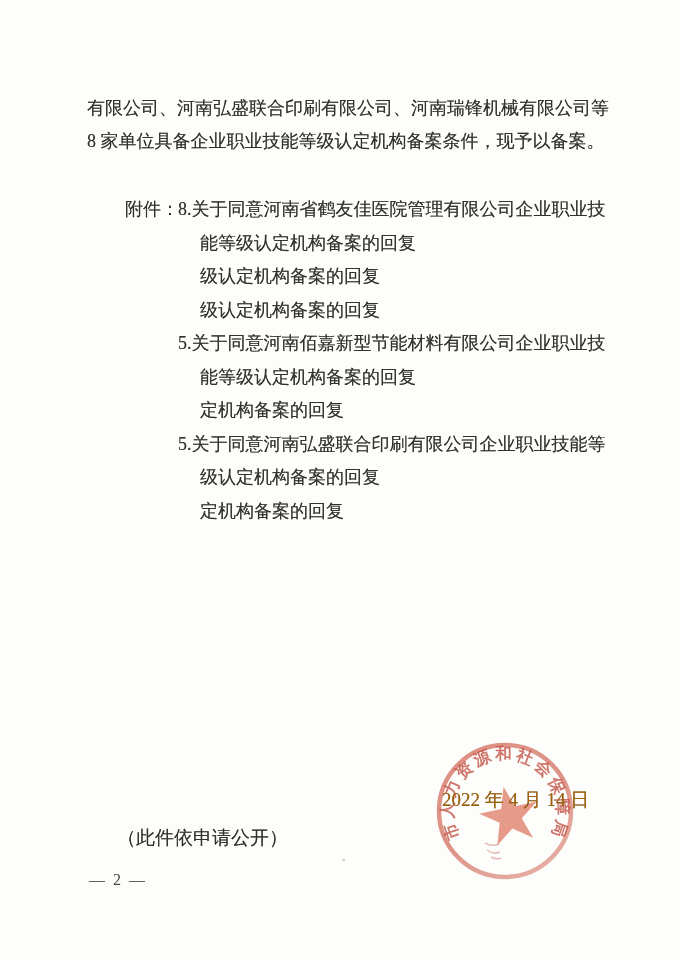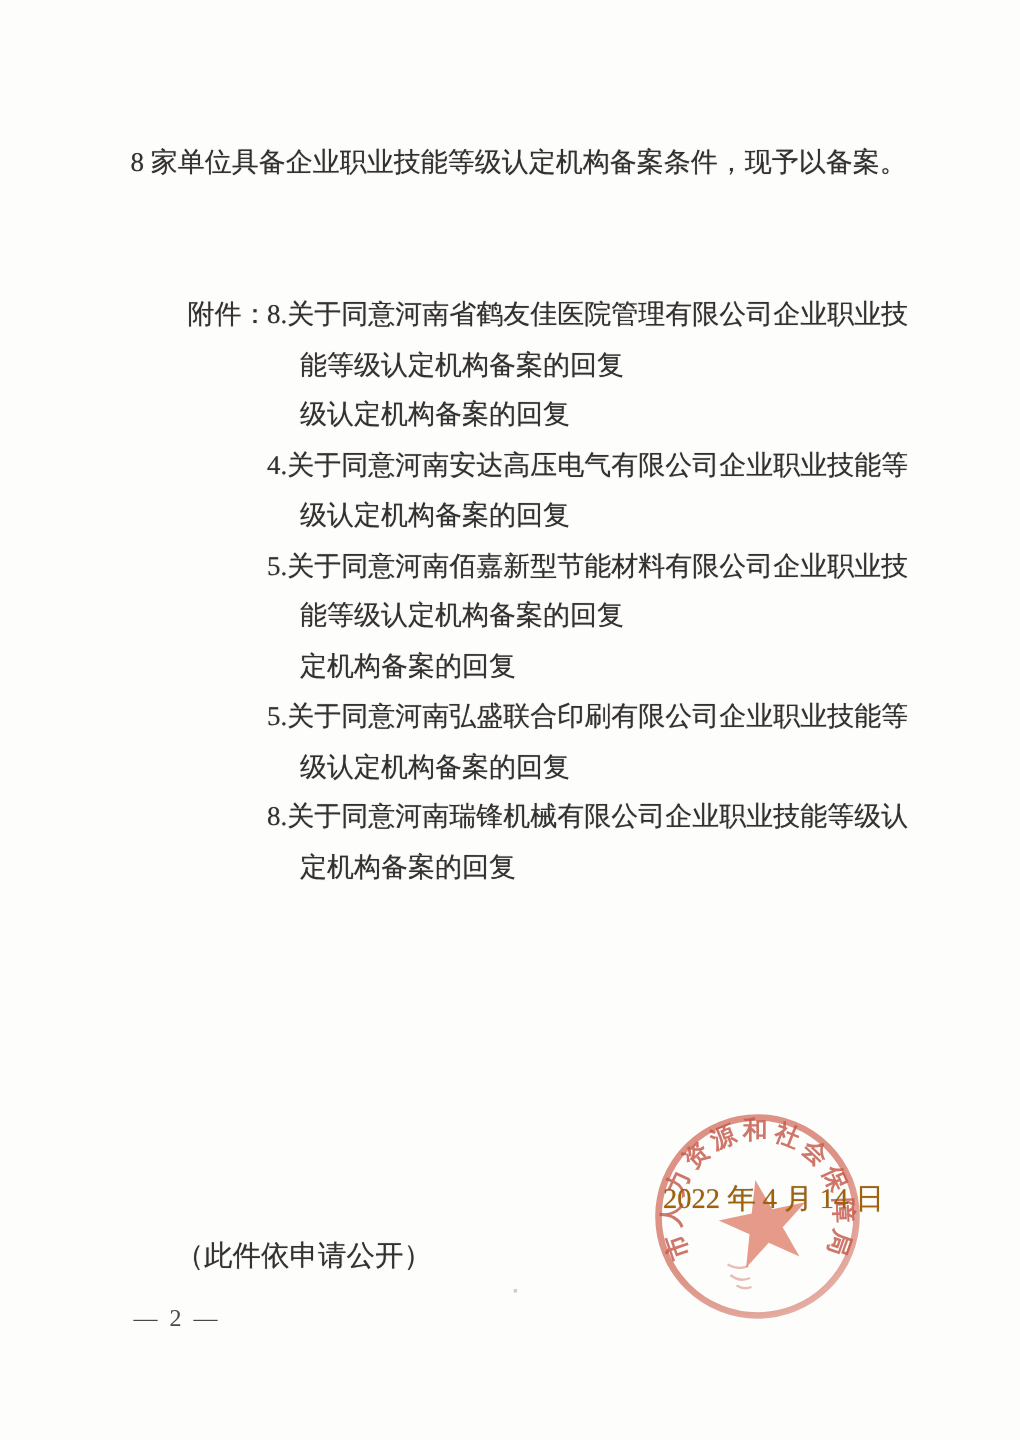--- a/index.html
+++ b/index.html
@@ -104,50 +104,49 @@
     color: #9a9a98;
     opacity: 0.5;
   }
 </style>
 </head>
 <body>
 
 <div class="page">
 
   <div class="body-paragraph doc-text">
+    <div>有限公司、河南弘盛联合印刷有限公司、河南瑞锋机械有限公司等</div>
     <div>8 家单位具备企业职业技能等级认定机构备案条件，现予以备案。</div>
   </div>
 
   <div class="attachment-label doc-text">附件：</div>
 
   <div class="attachment-list doc-text">
     <div class="att-item">
       <div class="att-line1">8.关于同意河南省鹤友佳医院管理有限公司企业职业技</div>
       <div class="att-line2">能等级认定机构备案的回复</div>
     </div>
     <div class="att-item">
       <div class="att-line2">级认定机构备案的回复</div>
     </div>
     <div class="att-item">
-      <div class="att-line1">4.关于同意河南安达高压电气有限公司企业职业技能等</div>
       <div class="att-line2">级认定机构备案的回复</div>
     </div>
     <div class="att-item">
       <div class="att-line1">5.关于同意河南佰嘉新型节能材料有限公司企业职业技</div>
       <div class="att-line2">能等级认定机构备案的回复</div>
     </div>
     <div class="att-item">
       <div class="att-line2">定机构备案的回复</div>
     </div>
     <div class="att-item">
       <div class="att-line1">5.关于同意河南弘盛联合印刷有限公司企业职业技能等</div>
       <div class="att-line2">级认定机构备案的回复</div>
     </div>
     <div class="att-item">
-      <div class="att-line1">8.关于同意河南瑞锋机械有限公司企业职业技能等级认</div>
       <div class="att-line2">定机构备案的回复</div>
     </div>
   </div>
 
   <svg class="seal" viewBox="0 0 160 160" xmlns="http://www.w3.org/2000/svg">
     <defs>
       <path id="sealArc" d="M 35 106 A 52 52 0 1 1 125 106" fill="none"></path>
       <radialGradient id="ringFade" cx="0.42" cy="0.38" r="0.75">
         <stop offset="0%" stop-color="#d77463" stop-opacity="0.95"></stop>
         <stop offset="70%" stop-color="#cf6a59" stop-opacity="0.85"></stop>

